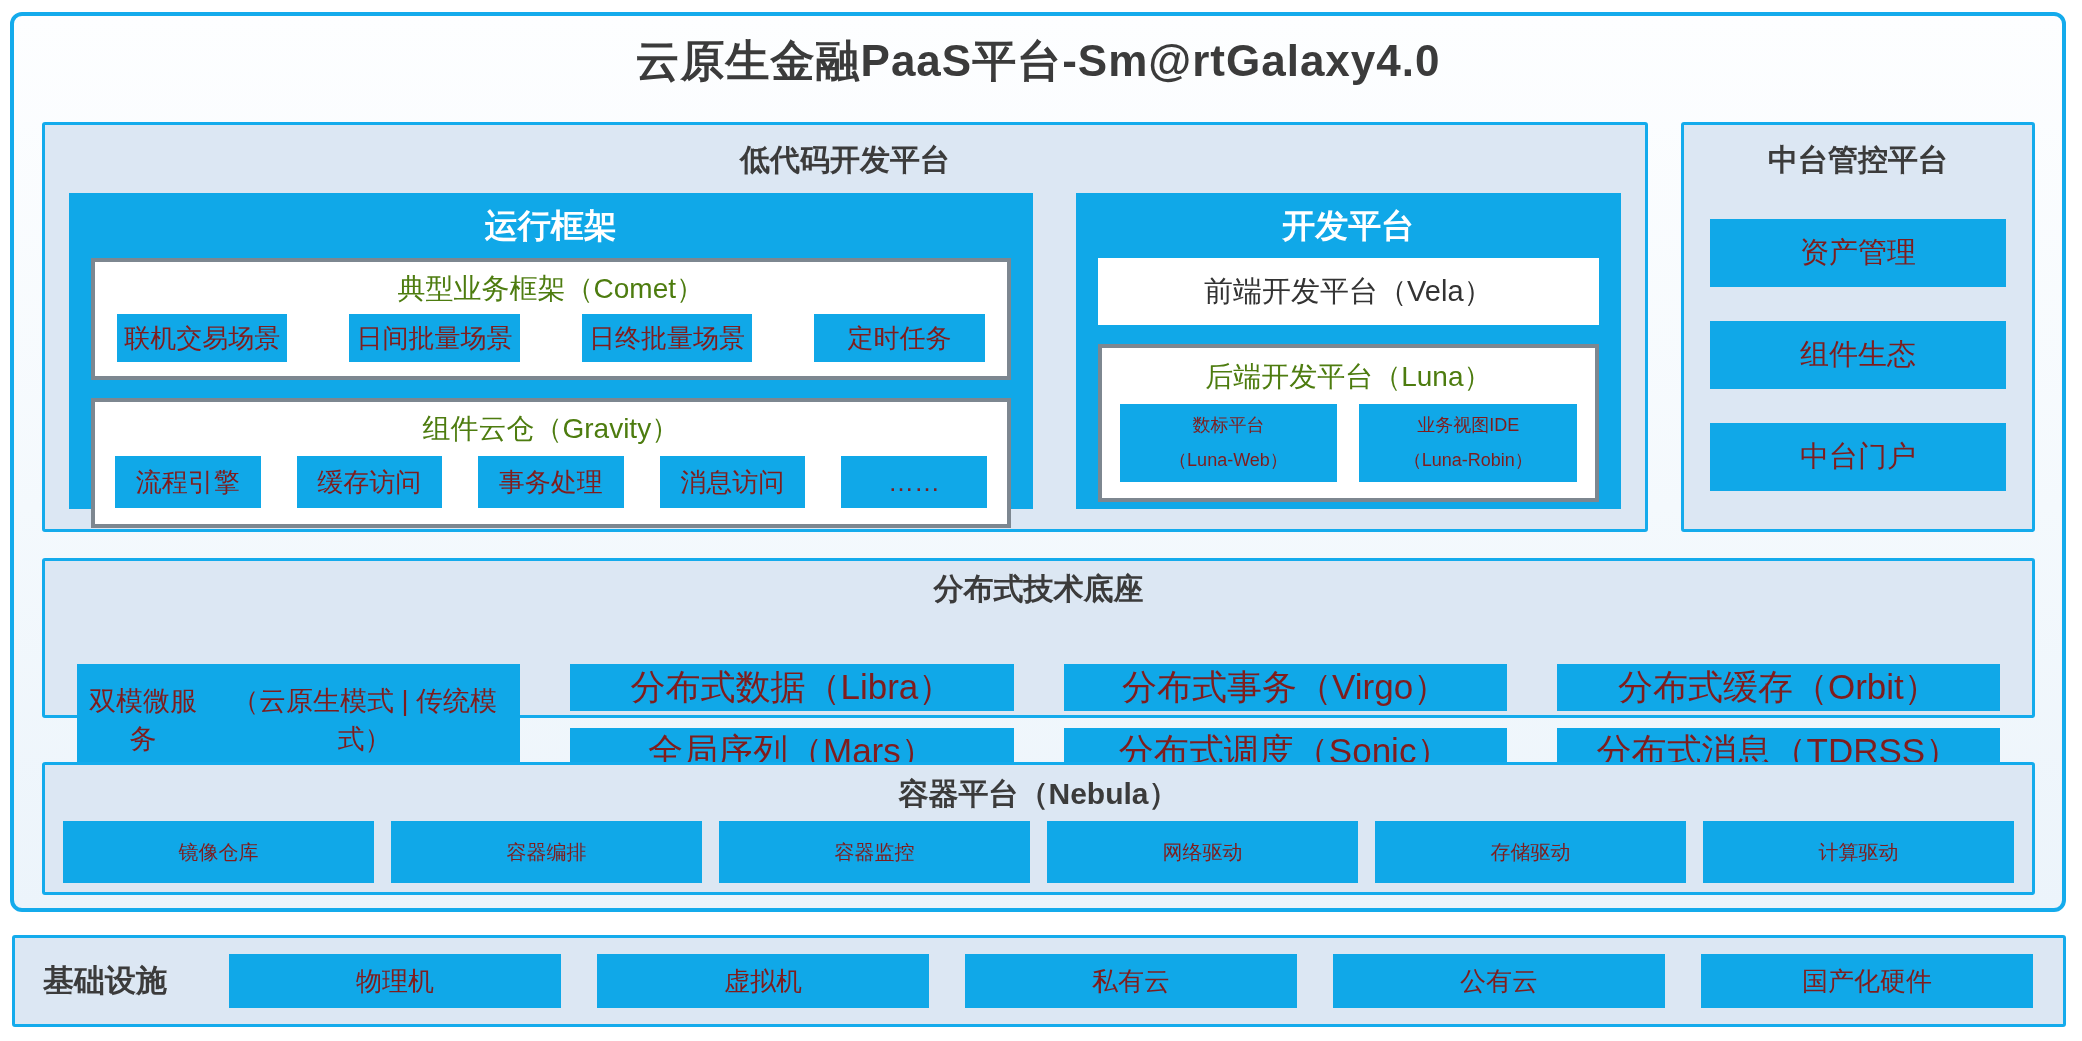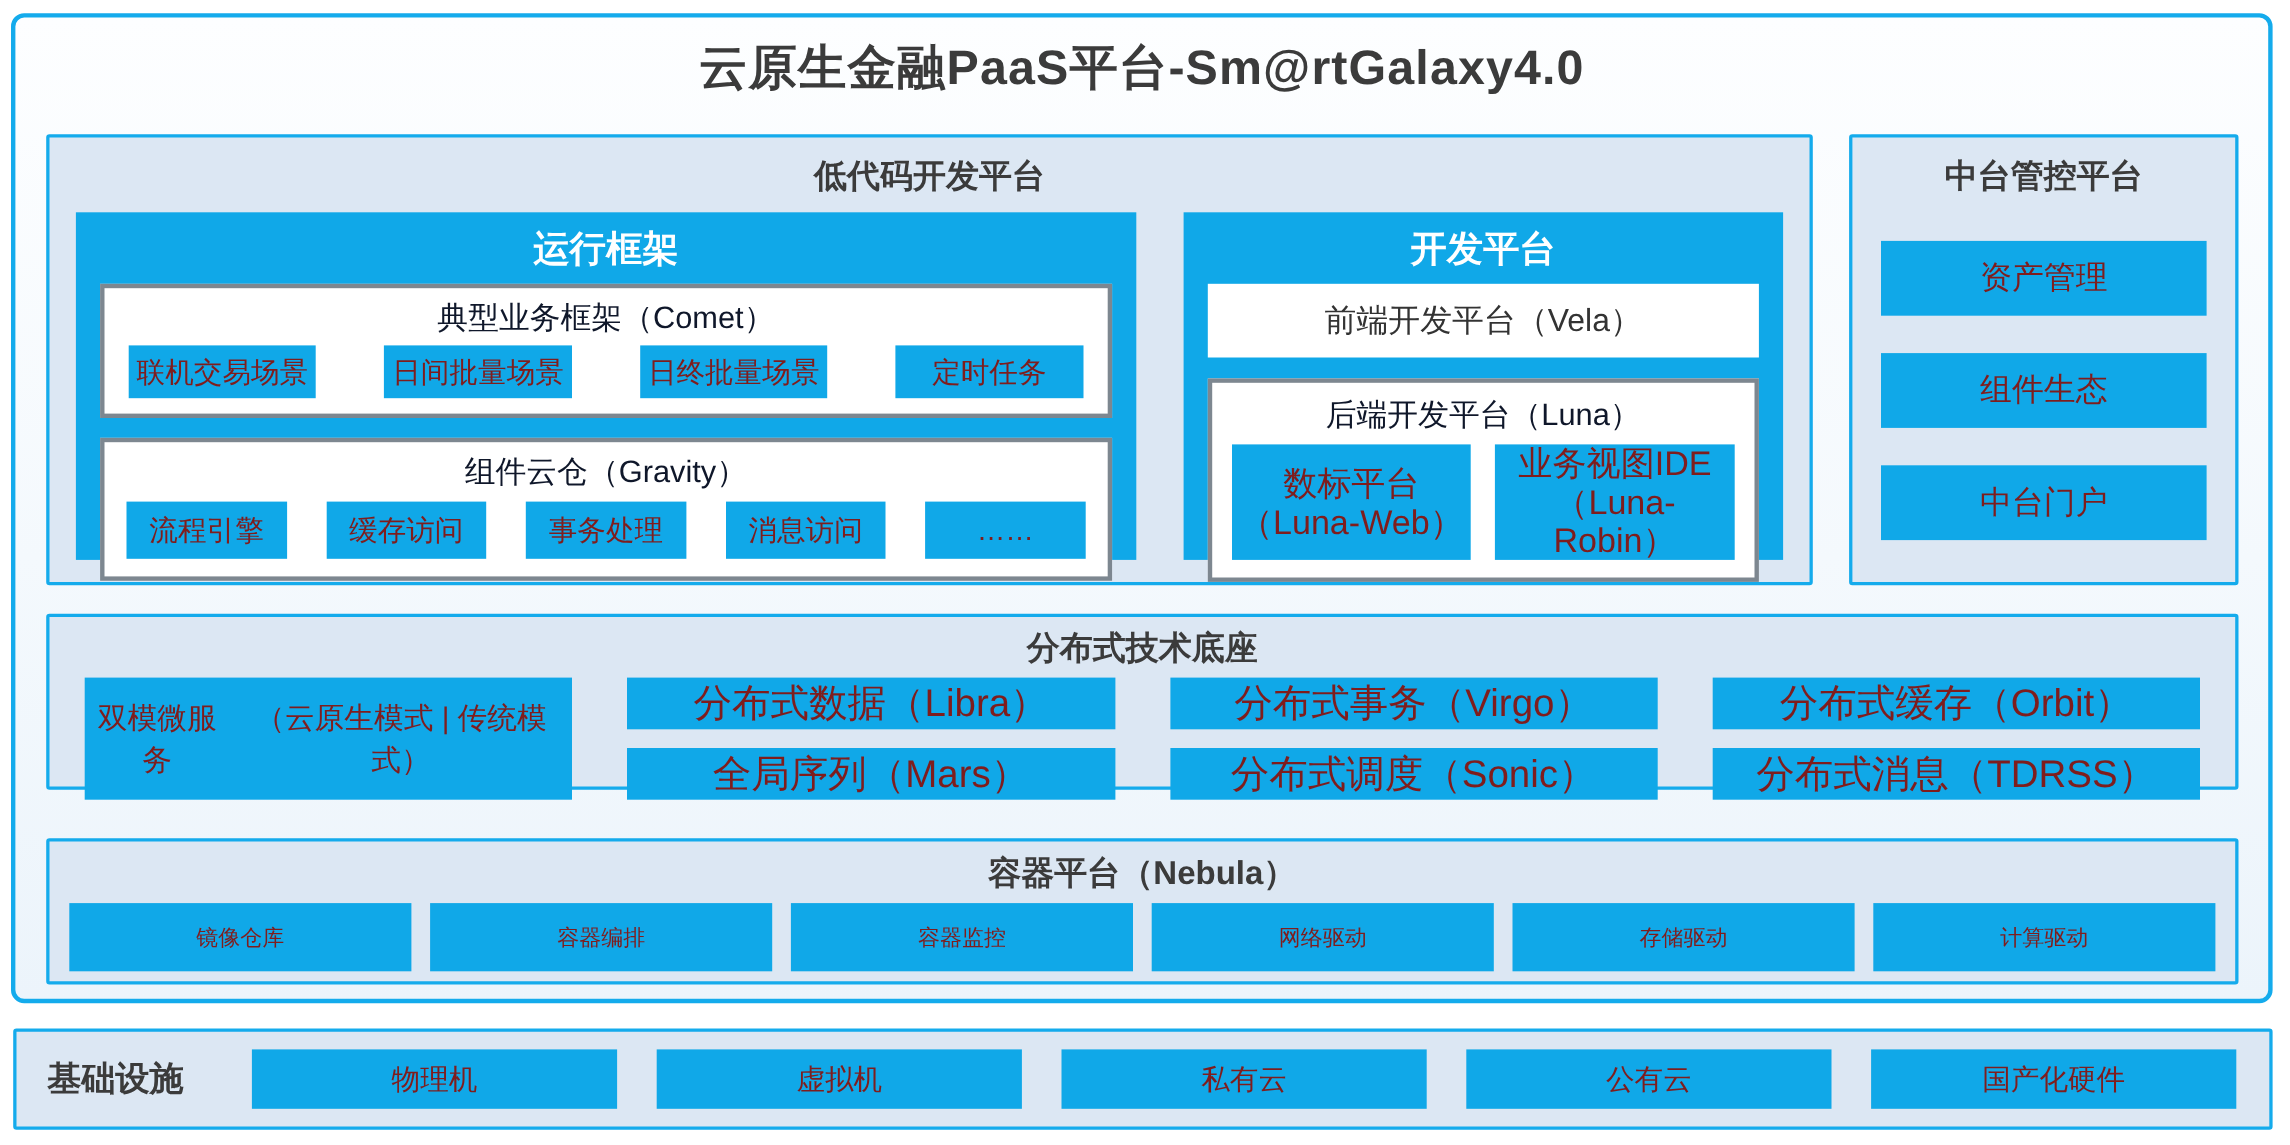--- a/index.html
+++ b/index.html
@@ -33,46 +33,46 @@
   .row1 { position:absolute; left:28px; right:27px; top:106px; height:410px; display:flex; gap:33px; }
   .lowcode { flex:1; }
   .lowcode-body { flex:1; display:flex; gap:43px; padding:0 24px 20px; min-height:0; }
   .bluepanel {
     background:#10a8e8; display:flex; flex-direction:column; padding:0 22px 14px;
   }
   .runtime { flex:985; }
   .devplat { flex:537; }
   .bp-title { color:#fff; font-size:33px; font-weight:bold; text-align:center; padding:11px 0 9px; }
   .frame { background:#ffffff; border:4px solid #7d8790; display:flex; flex-direction:column; }
-  .frame-title { text-align:center; font-size:28px; color:#0f172a; padding:8px 0 6px; }
+  .frame-title { text-align:center; font-size:28px; color:#4d7c0f; padding:8px 0 6px; }
   .btn {
     background:#10a8e8; color:#7f1d1d; display:flex; align-items:center; justify-content:center;
     font-size:26px; text-align:center;
   }
   .two-line { flex-direction:column; line-height:35px; }
   .comet { margin-bottom:18px; }
   .comet .btn-row { display:flex; gap:62px; padding:0 22px 14px; }
   .comet .btn { flex:1; height:48px; }
   .gravity { flex:1; }
   .gravity .btn-row { display:flex; gap:36px; padding:2px 20px 16px; flex:1; align-items:center;justify-content:space-between; }
   .gravity .btn { flex:1; height:52px; }
   .whitebox {
     background:#fff; height:67px; display:flex; align-items:center; justify-content:center;
     font-size:29px; color:#333; margin-bottom:19px; flex:0 0 auto;
   }
   .luna { flex:1; }
   .luna .frame-title { padding:10px 0 8px; }
   .luna .btn-row { display:flex; gap:22px; padding:0 18px 16px; flex:1; }
-  .luna .btn { flex:1; min-height:78px; font-size:31px; }
+  .luna .btn { flex:1; min-height:78px; font-size:18px; }
   
   .midplat { width:354px; padding:0 26px 0; }
   .mid-btns { display:flex; flex-direction:column; gap:34px; padding-top:26px; }
   .mid-btn { height:68px; font-size:29px; }
   
-  .distributed { position:absolute; left:28px; right:27px; top:542px; height:160px; }
+  .distributed { position:absolute; left:28px; right:27px; top:542px; height:160px;gap:48px; }
   .distributed .sec-title { padding:8px 0 6px; }
   .dist-grid {
     flex:1; display:grid; grid-template-columns:repeat(4,1fr);
     gap:17px 50px; padding:0 32px 18px;
   }
   .dist-btn { font-size:35px; }
   .dual { grid-column:1; grid-row:1 / 3; font-size:27px; line-height:38px; }
   
   .containerplat { position:absolute; left:28px; right:27px; top:746px; height:133px; }
   .containerplat .sec-title { padding:9px 0 6px; }

